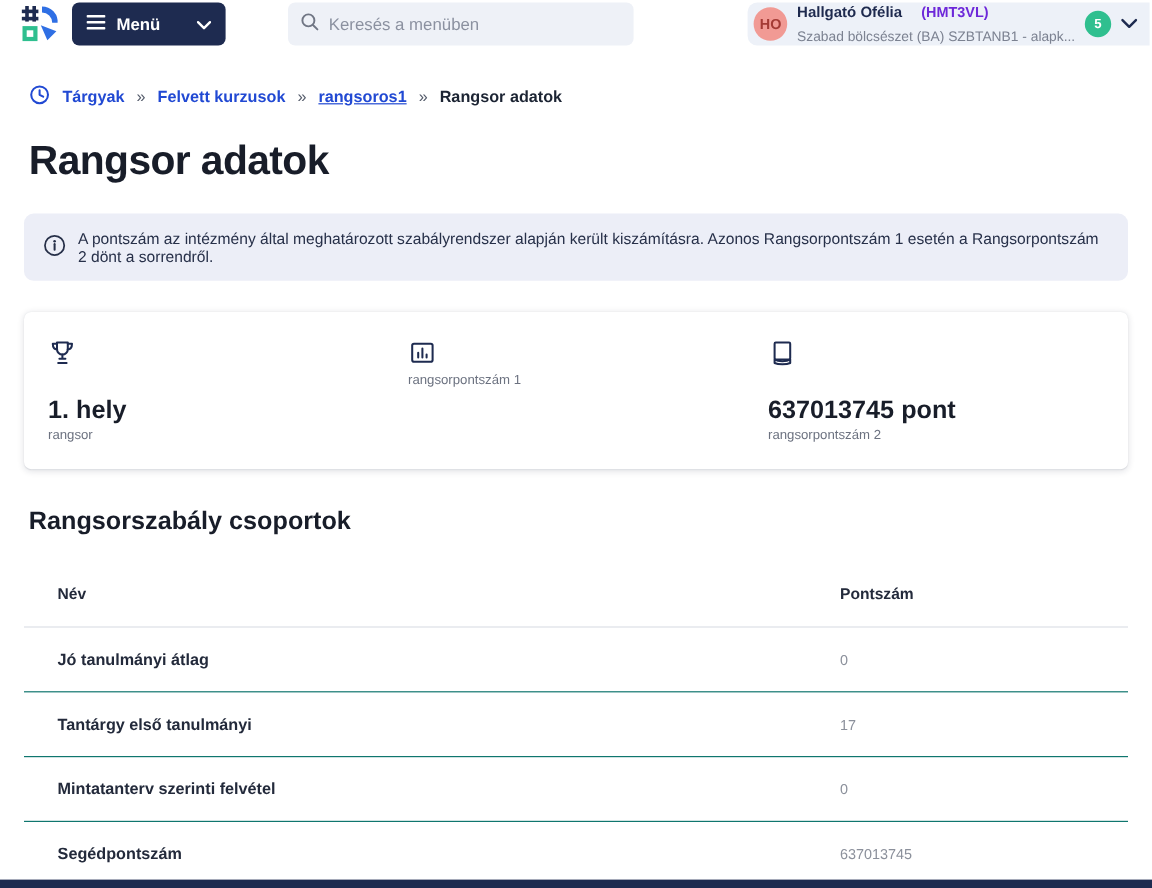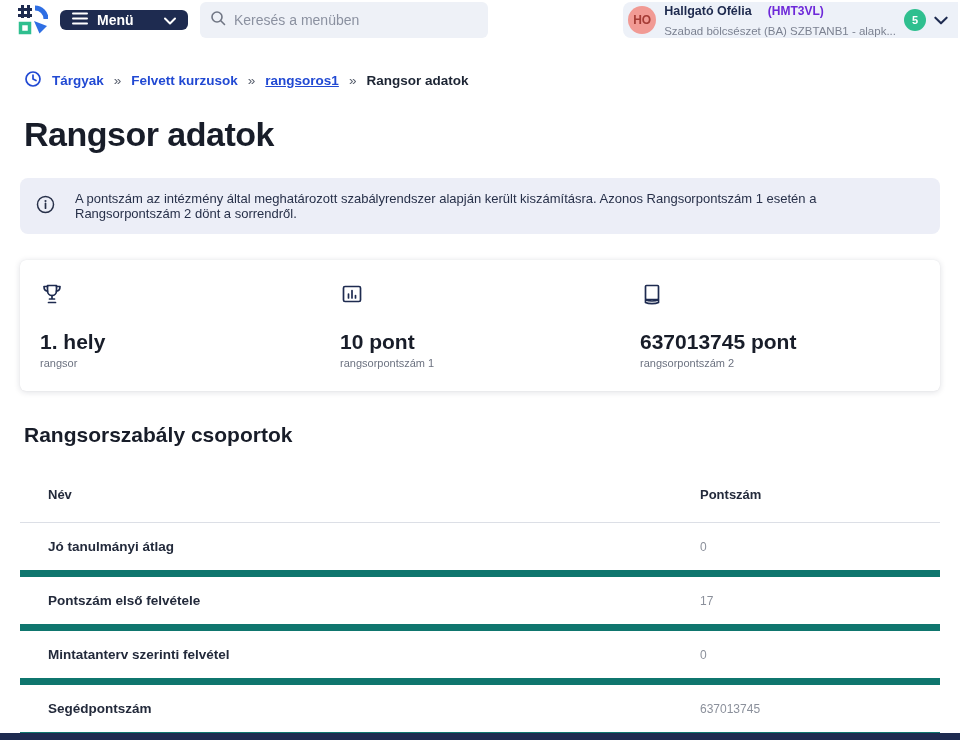--- a/index.html
+++ b/index.html
@@ -15,37 +15,37 @@
   .topbar {
     height: 40px;
     display: flex;
     align-items: center;
     padding: 2px 2px 2px 18px;
     gap: 12px;
     background: #fff;
   }
   .logo { width: 30px; height: 30px; flex: 0 0 auto; }
   .menu-btn {
-    height: 20px; width: 128px;
+    height: 36px; width: 128px;
     background: #1e2b50;
     border: none; border-radius: 6px;
     color: #fff;
     display: flex; align-items: center;
     padding: 0 12px; gap: 9px;
     font-family: "Liberation Sans", sans-serif;
     font-size: 14px; font-weight: 700;
     cursor: pointer;
   }
   .menu-btn .spacer { flex: 1; }
   .search-wrap {
     height: 36px; width: 288px;
     background: #eef1f7;
     border-radius: 6px;
     display: flex; align-items: center;
-    padding: 0 10px; gap: 8px;
+    padding: 0 10px; gap: 8px; margin-left: 40px;
   }
   .search-wrap input {
     border: none; outline: none; background: transparent;
     font-family: "Liberation Sans", sans-serif;
     font-size: 14px; color: #3a3f4c; width: 100%;
   }
   .search-wrap input::placeholder { color: #8b91a0; }
   .top-spacer { flex: 1; }
   .user-chip {
     height: 36px;
@@ -86,21 +86,21 @@
   h1.page-title {
     margin: 24px 24px 0;
     font-size: 34px; font-weight: 800; color: #181d29;
     letter-spacing: -0.5px;
   }
   .info-banner {
     margin: 24px 20px 0;
     background: #eceef7;
     border-radius: 8px;
     padding: 13px 16px;
-    display: flex; align-items: center; gap: 20px;
+    display: flex; align-items: center; gap: 10px;
     font-size: 13px; color: #273049;
   }
   
   .stats-card {
     margin: 26px 20px 0;
     background: #fff;
     border-radius: 6px;
     box-shadow: 0 1px 6px rgba(20,30,60,.14), 0 0 1px rgba(20,30,60,.10);
     padding: 22px 0 22px 20px;
     display: grid;
@@ -117,21 +117,21 @@
   .tbl { margin: 26px 20px 0; }
   .tbl-head {
     display: flex; align-items: center;
     padding: 14px 0 20px 0;
     border-bottom: 1px solid #dcdfe6;
     font-size: 13px; font-weight: 700; color: #232a3b;
   }
   .tbl-row {
     display: flex; align-items: center;
     min-height: 54px;
-    border-bottom: 7px solid #0f766e;
+    border-bottom: 1px solid #0f766e;
   }
   .cell-name { width: 680px; padding-left: 28px; }
   .tbl-row .cell-name { font-size: 13.5px; font-weight: 600; color: #232a3b; }
   .cell-points { font-size: 12px; color: #8b909b; }
   .tbl-head .cell-points { font-size: 13px; font-weight: 700; color: #232a3b; }
   .footer-bar {
     position: absolute; left: 0; right: 0; bottom: 0;
     height: 7px; background: #1e2b50;
   }
 </style>
@@ -239,21 +239,20 @@
     <div class="stat-value">1. hely</div>
     <div class="stat-label">rangsor</div>
   </div>
   <div class="stat">
     <div class="stat-icon">
       <svg width="24" height="24" viewBox="0 0 24 24" fill="none" stroke="#1e2b50" stroke-width="1.7" stroke-linecap="round" stroke-linejoin="round">
         <rect x="3.5" y="4.5" width="17" height="15" rx="1.5"></rect>
         <path d="M8.5 16 v-4 M12 16 v-7.5 M15.5 16 v-2.5"></path>
       </svg>
     </div>
-    <div class="stat-value">10 pont</div>
     <div class="stat-label">rangsorpontszám 1</div>
   </div>
   <div class="stat">
     <div class="stat-icon">
       <svg width="24" height="24" viewBox="0 0 24 24" fill="none" stroke="#1e2b50" stroke-width="1.7" stroke-linecap="round" stroke-linejoin="round">
         <rect x="5.5" y="3.5" width="13" height="14" rx="1"></rect>
         <path d="M5.5 17.5 c3 2 10 2 13 0 v3 c-3 1.5 -10 1.5 -13 0 z"></path>
       </svg>
     </div>
     <div class="stat-value">637013745 pont</div>
@@ -266,21 +265,21 @@
 <div class="tbl">
   <div class="tbl-head">
     <span class="cell-name">Név</span>
     <span class="cell-points">Pontszám</span>
   </div>
   <div class="tbl-row">
     <span class="cell-name">Jó tanulmányi átlag</span>
     <span class="cell-points">0</span>
   </div>
   <div class="tbl-row">
-    <span class="cell-name">Pontszám első felvétele</span>
+    <span class="cell-name">Tantárgy első tanulmányi</span>
     <span class="cell-points">17</span>
   </div>
   <div class="tbl-row">
     <span class="cell-name">Mintatanterv szerinti felvétel</span>
     <span class="cell-points">0</span>
   </div>
   <div class="tbl-row">
     <span class="cell-name">Segédpontszám</span>
     <span class="cell-points">637013745</span>
   </div>

